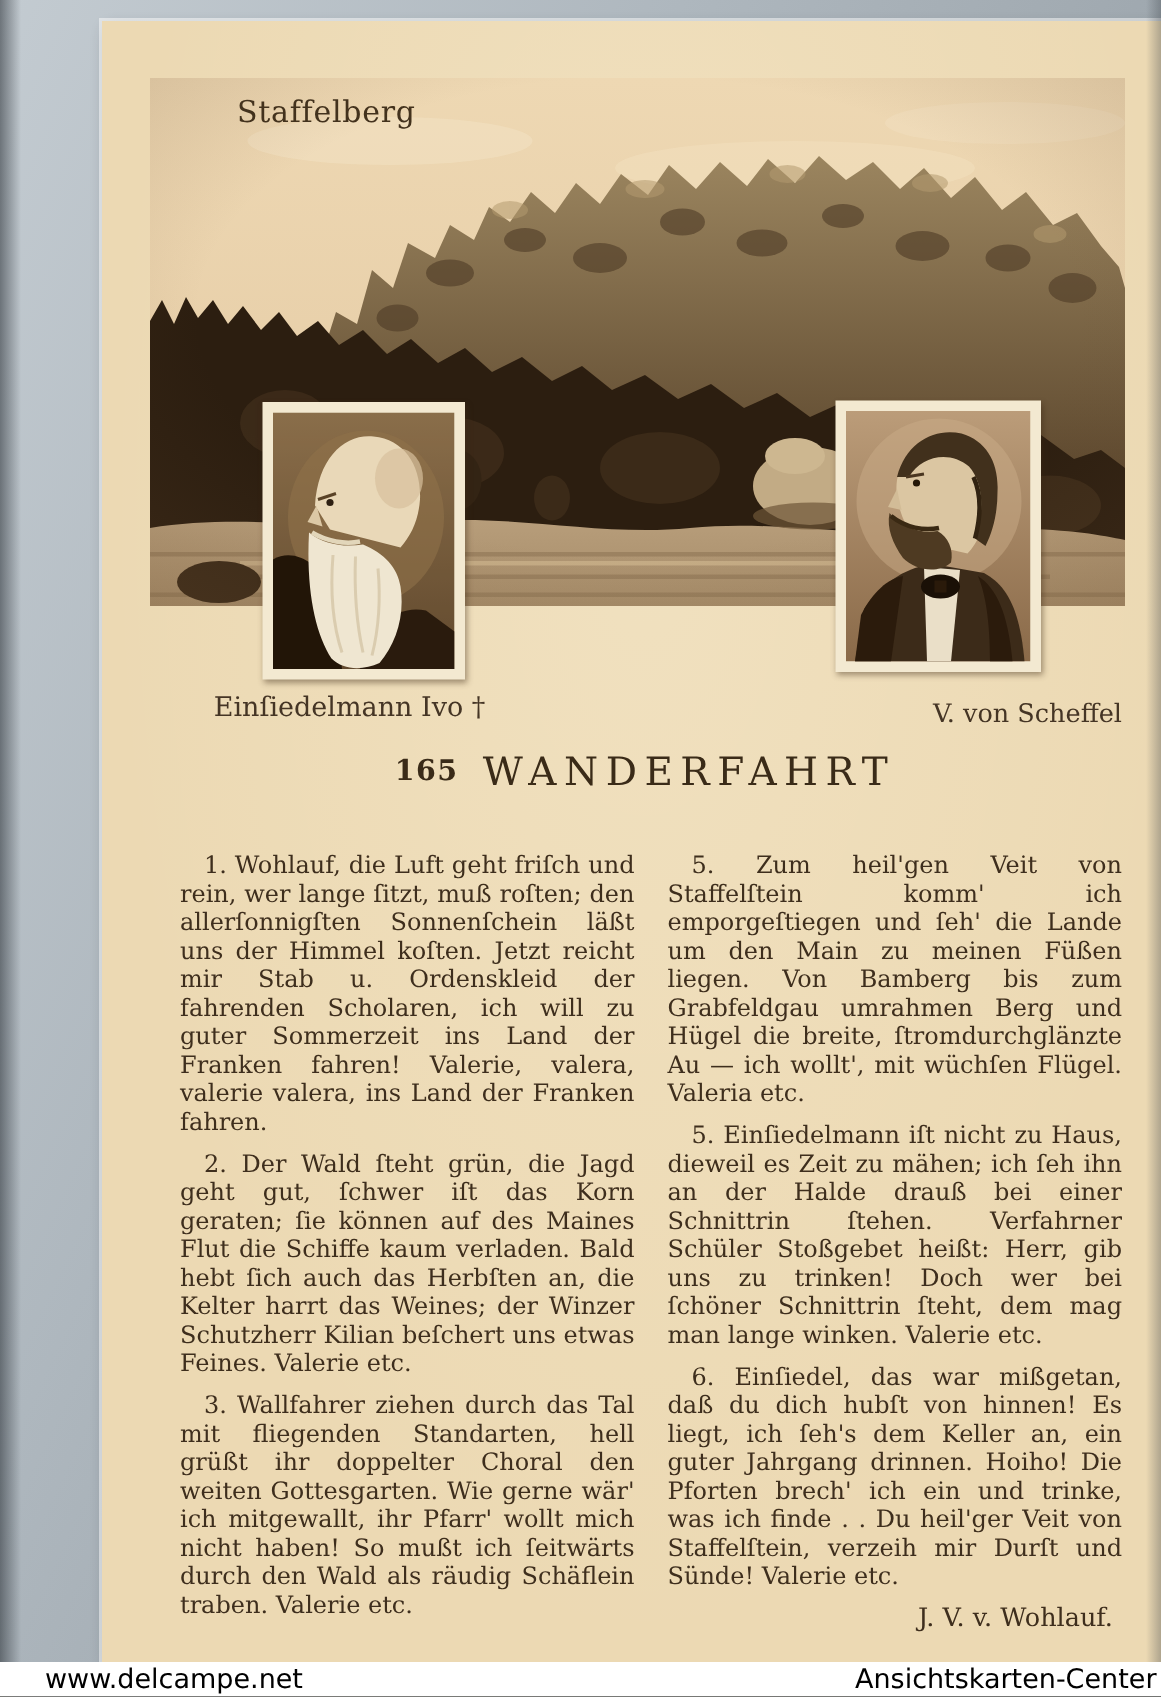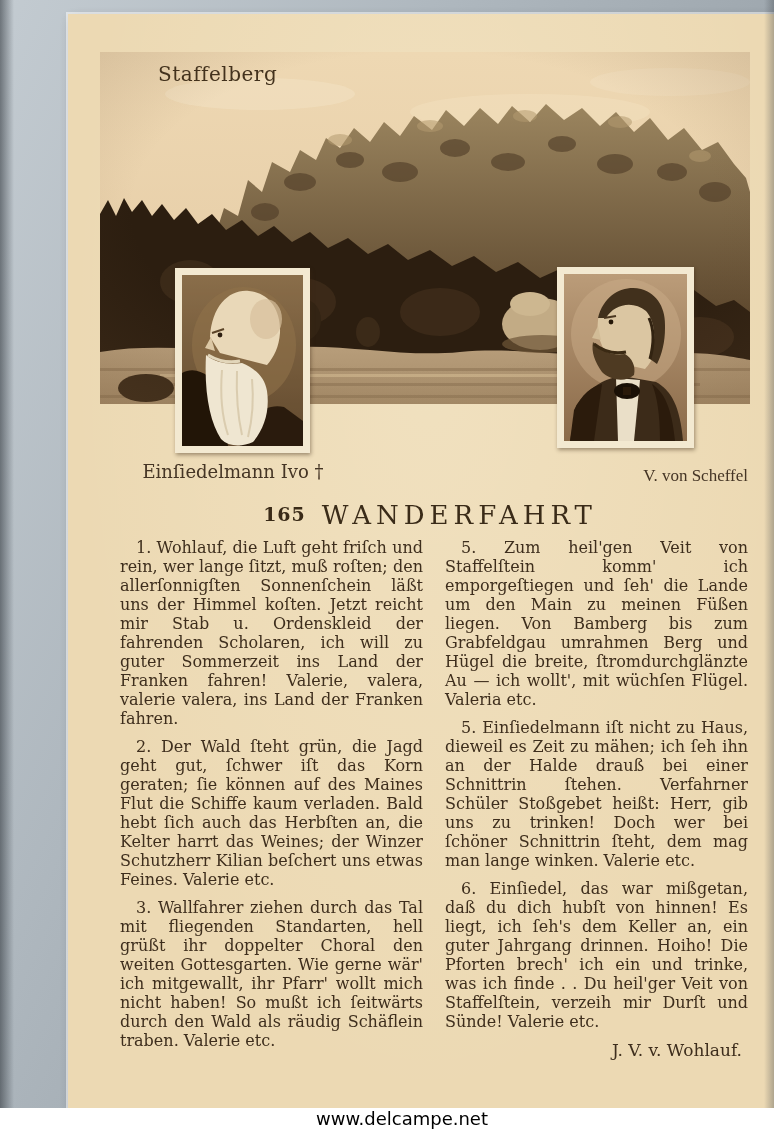--- a/index.html
+++ b/index.html
@@ -44,44 +44,44 @@
   }
   .portrait svg{display:block;}
   .portrait.left{left:107px;top:254px;}
   .portrait.right{left:489px;top:253px;}
   
   .caption-left{
     position:absolute;left:30px;top:448px;width:270px;text-align:center;
     font-size:18px;line-height:19px;color:#453télé:#453525;color:#453525;
   }
   .caption-right{
-    position:absolute;right:44px;top:452px;font-size:17px;color:#453525;font-family:Liberation Serif, serif;
+    position:absolute;right:44px;top:452px;font-size:17px;color:#453525;
   }
   .title-row{
     position:absolute;left:0;right:0;top:486px;text-align:center;color:#3a2b18;
   }
   .title-row .num{font-size:19px;font-weight:bold;vertical-align:3px;margin-right:16px;letter-spacing:1px;}
   .title-row .title{font-size:26px;letter-spacing:5px;}
   
   .columns{
-    position:absolute;left:52px;right:44px;top:524px;display:flex;gap:22px;
+    position:absolute;left:52px;right:44px;top:553px;display:flex;gap:22px;
   }
   .col{flex:1;}
   .verse{
     margin:0 0 9px 0;text-align:justify;text-indent:16px;
     font-size:16px;line-height:19px;color:#3e2e1d;
   }
   .signature{
     text-align:right;padding-right:6px;font-size:17px;color:#3e2e1d;margin-top:2px;
   }
   
   .watermark-bar{
     position:absolute;left:0;right:0;bottom:0;height:23px;background:#ffffff;
     display:flex;justify-content:space-between;align-items:center;z-index:5;
-    font-family:"DejaVu Sans", sans-serif;font-size:18px;color:#000;flex-direction:column;
+    font-family:"DejaVu Sans", sans-serif;font-size:18px;color:#000;
   }
   .watermark-bar .wm-left{margin-left:30px;}
   .watermark-bar .wm-right{margin-right:3px;}
 </style>
 </head>
 <body>
 
 <div class="scan">
   <div class="postcard">
 

